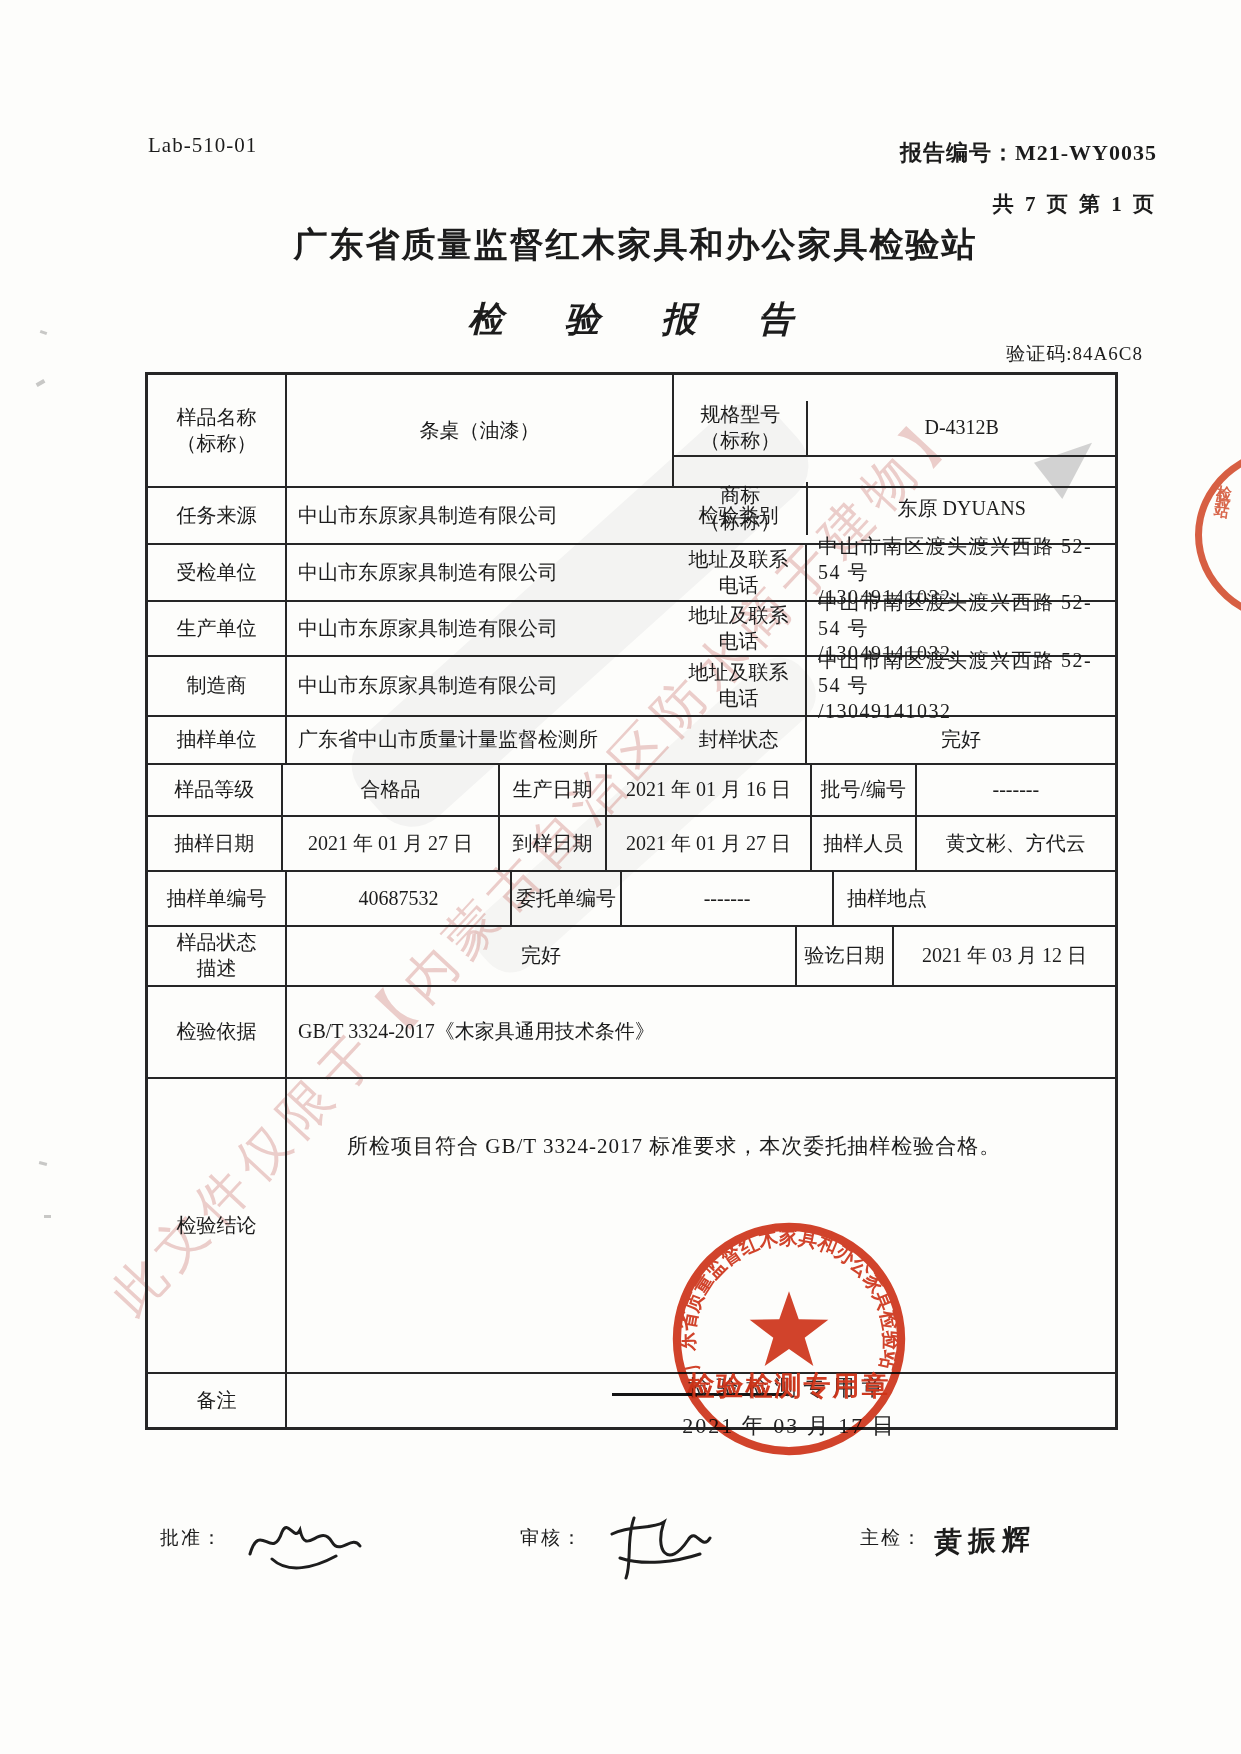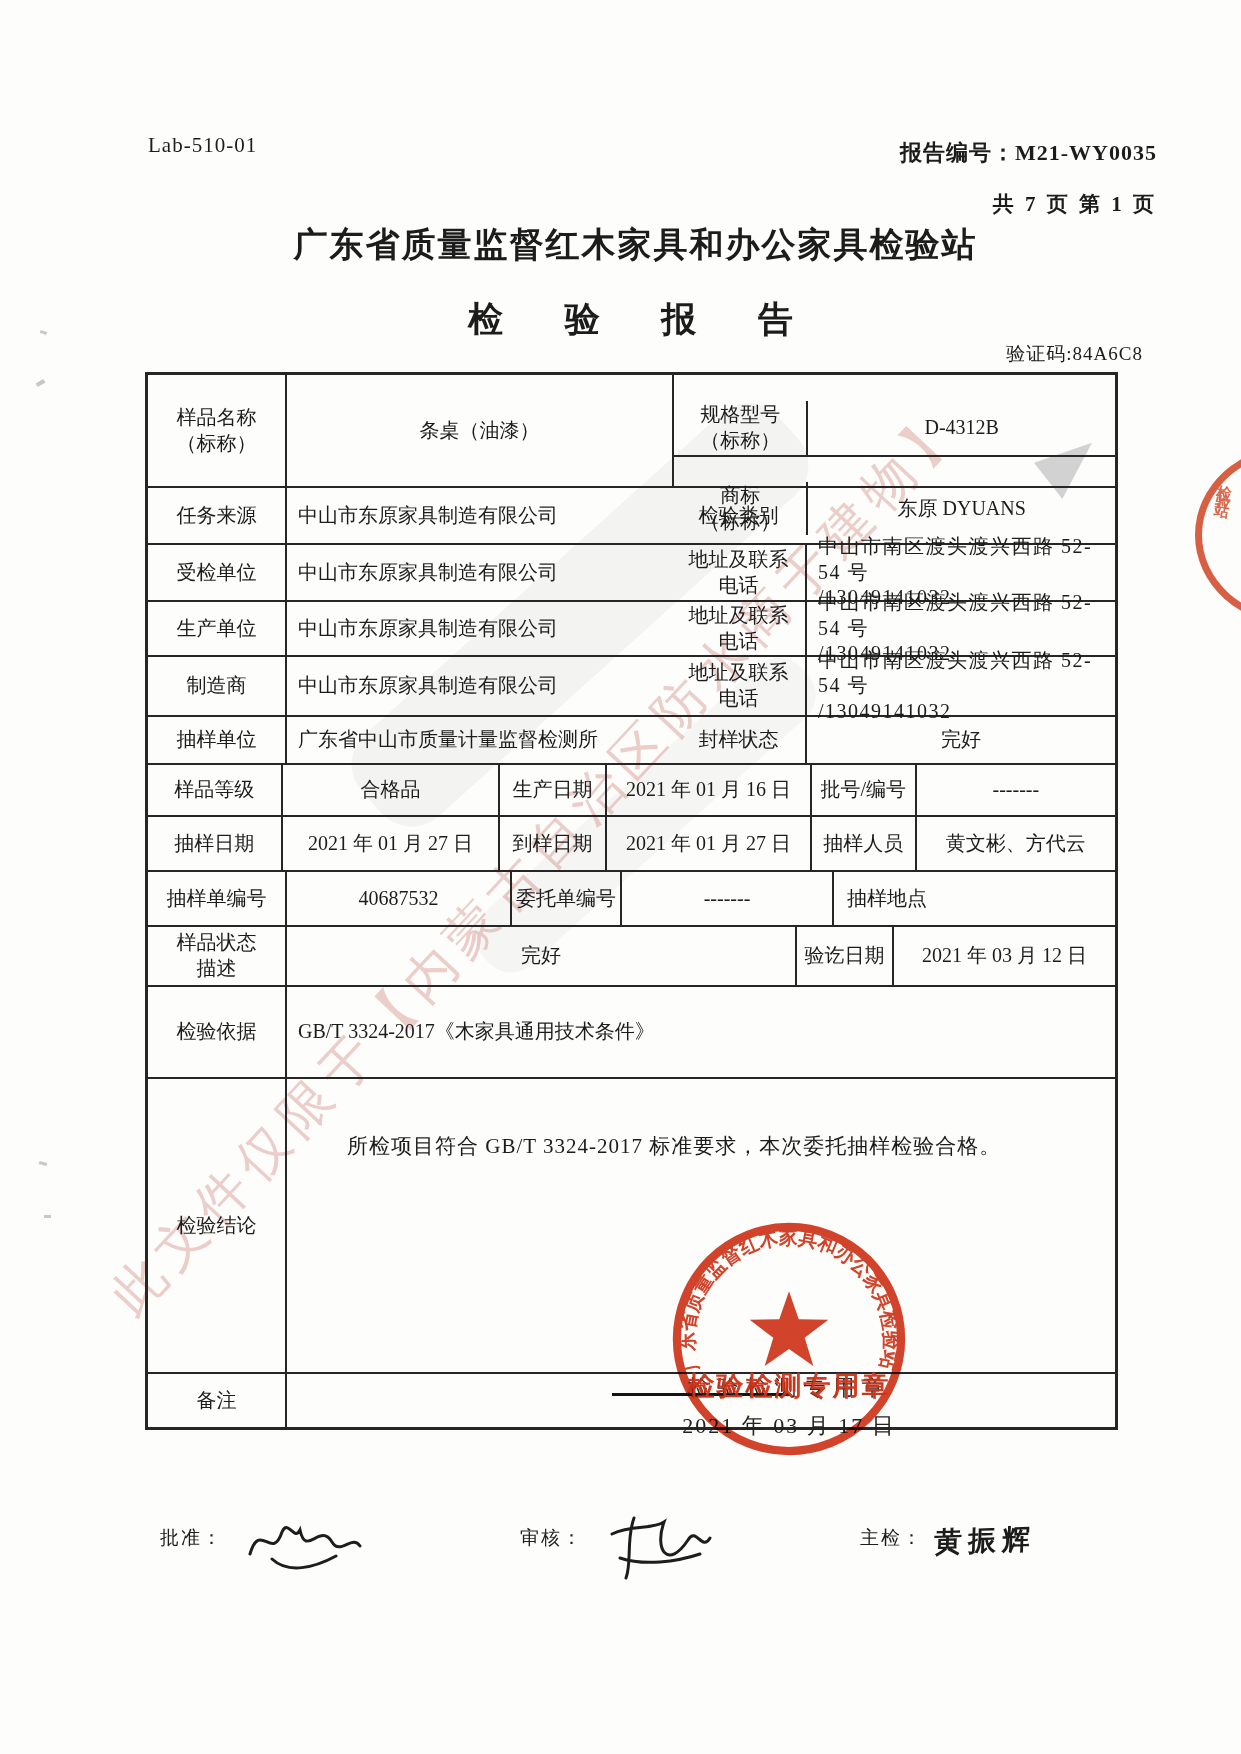--- a/index.html
+++ b/index.html
@@ -12,21 +12,21 @@
   
   .lab-code { position:absolute; left:148px; top:133px; font-size:21px; letter-spacing:1px; }
   .hdr-right { position:absolute; right:84px; top:138px; text-align:right; }
   .report-no-line { font-size:22px; font-weight:bold; letter-spacing:1px; }
   .pagination { font-size:21px; font-weight:bold; margin-top:22px; letter-spacing:3px; }
   .org-title { position:absolute; left:0; top:222px; width:100%; text-align:center;
     font-family:"Liberation Sans","DejaVu Sans",sans-serif;
     font-size:34px; font-weight:bold; letter-spacing:2px; padding-left:30px; }
   .doc-title { position:absolute; left:0; top:296px; width:100%; text-align:center;
     font-family:"Liberation Sans","DejaVu Sans",sans-serif;
-    font-size:35px; font-weight:bold; letter-spacing:26px; padding-left:46px; }
+    font-size:35px; font-weight:bold; letter-spacing:26px; padding-left:46px;font-style:italic; }
   .verify-code { position:absolute; right:98px; top:341px; font-size:19px; letter-spacing:1px; }
 
   
   .rpt-table { position:absolute; left:145px; top:372px; width:973px;
     border:3px solid #262626; background:transparent; }
   .trow { display:flex; }
   .trow + .trow { border-top:2px solid #262626; }
   .cell { display:flex; align-items:center; justify-content:center; text-align:center;
     font-size:20px; line-height:1.28; white-space:pre-line; padding:2px 4px; }
   .cell + .cell { border-left:2px solid #262626; }

